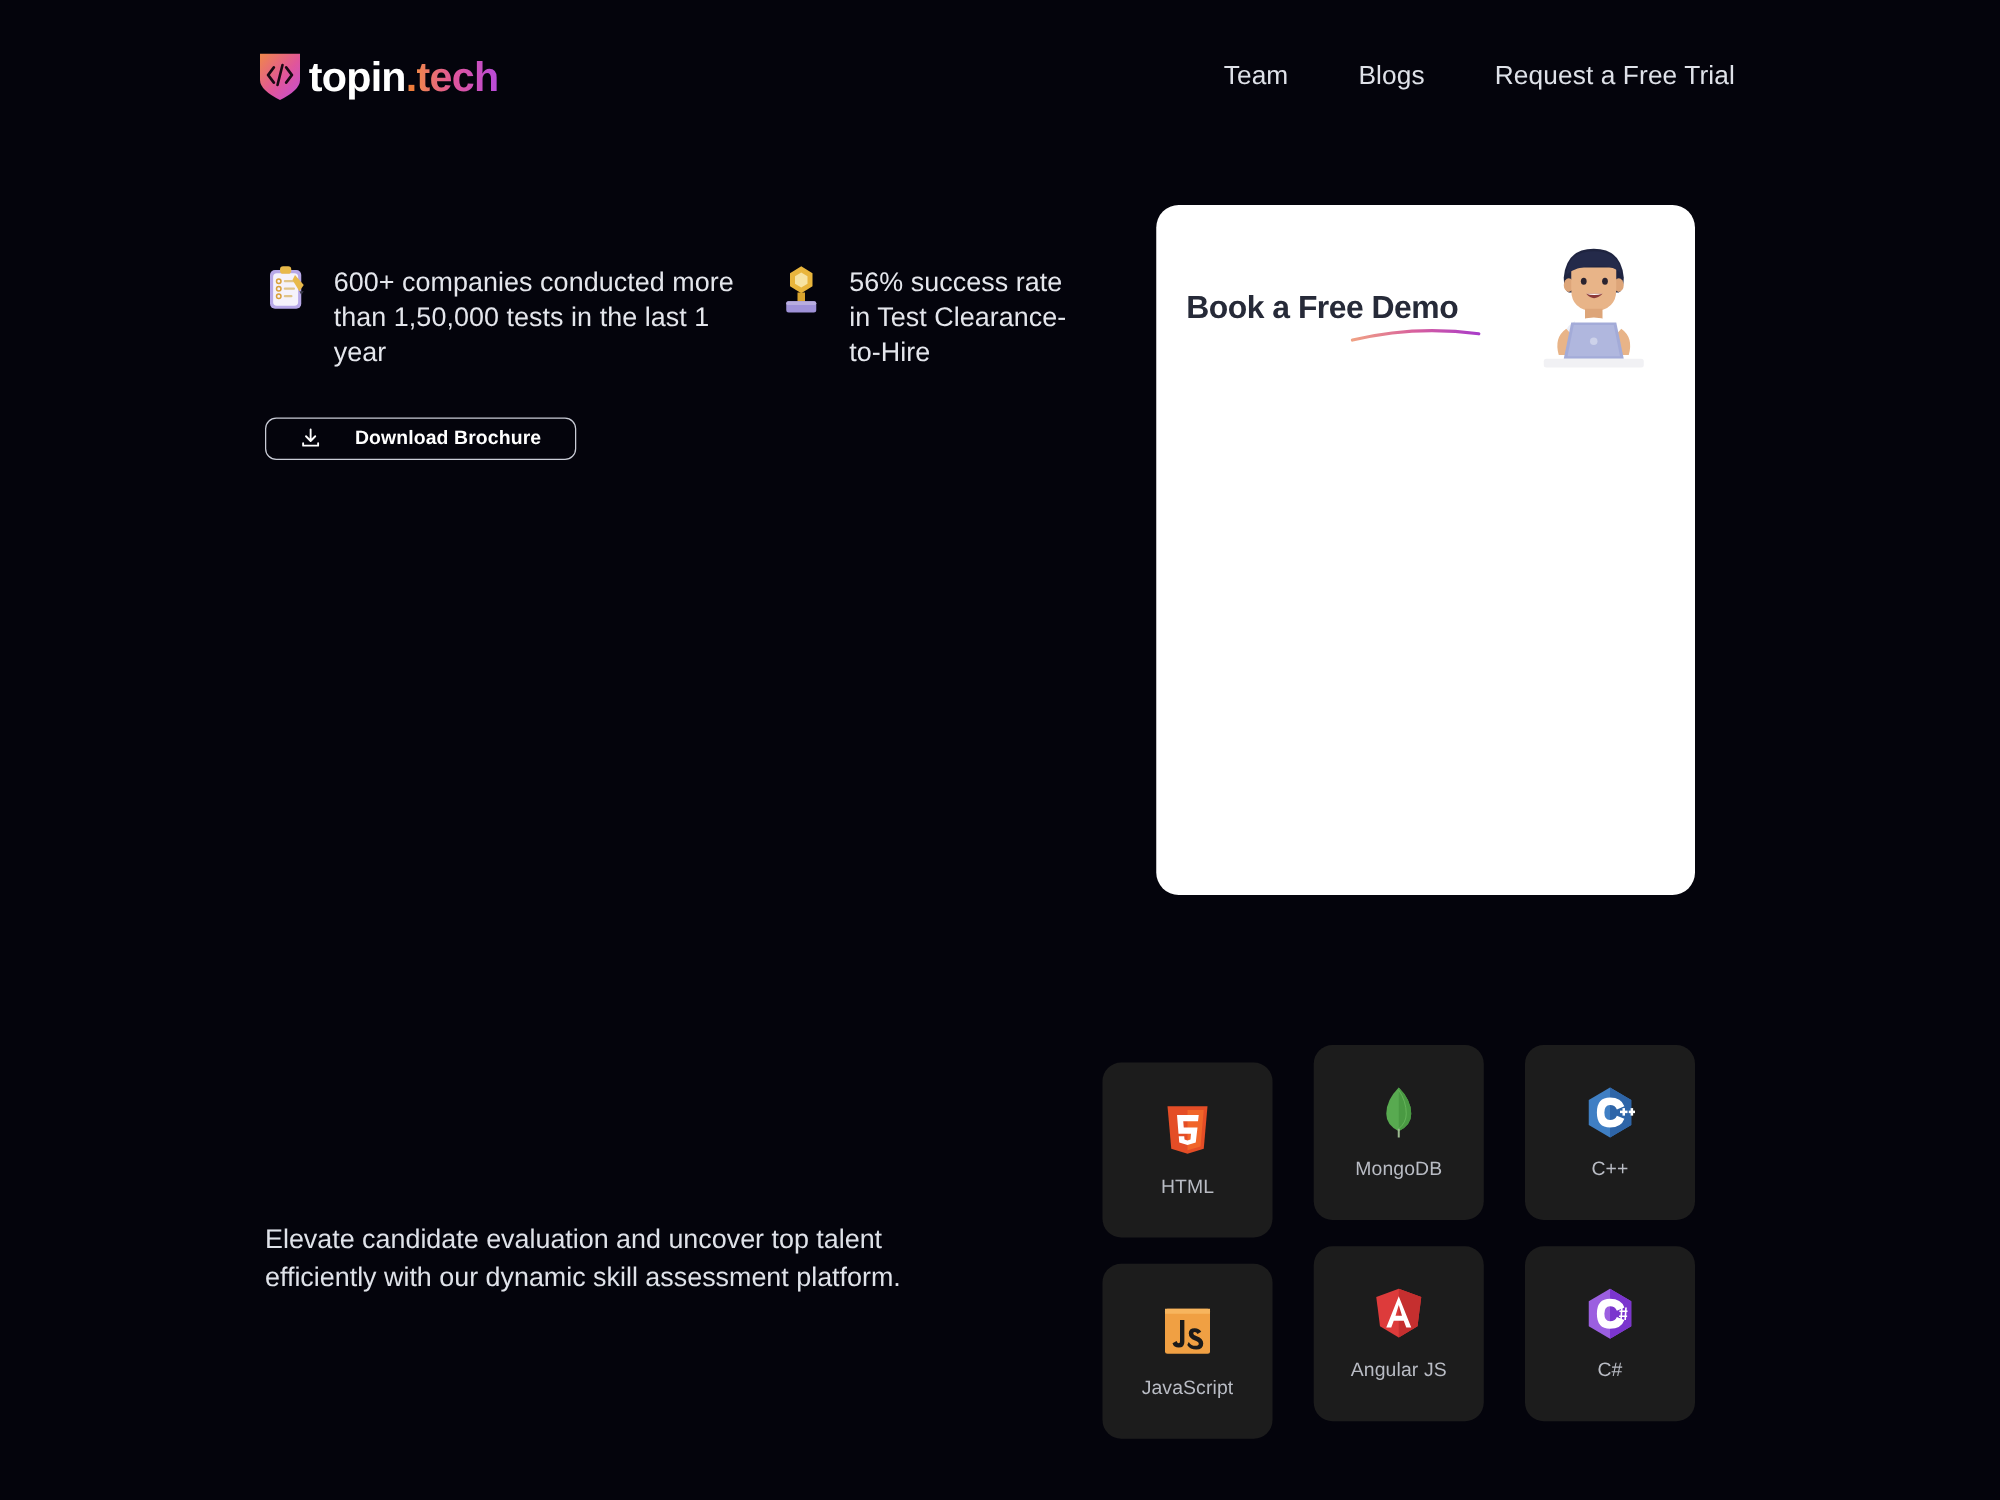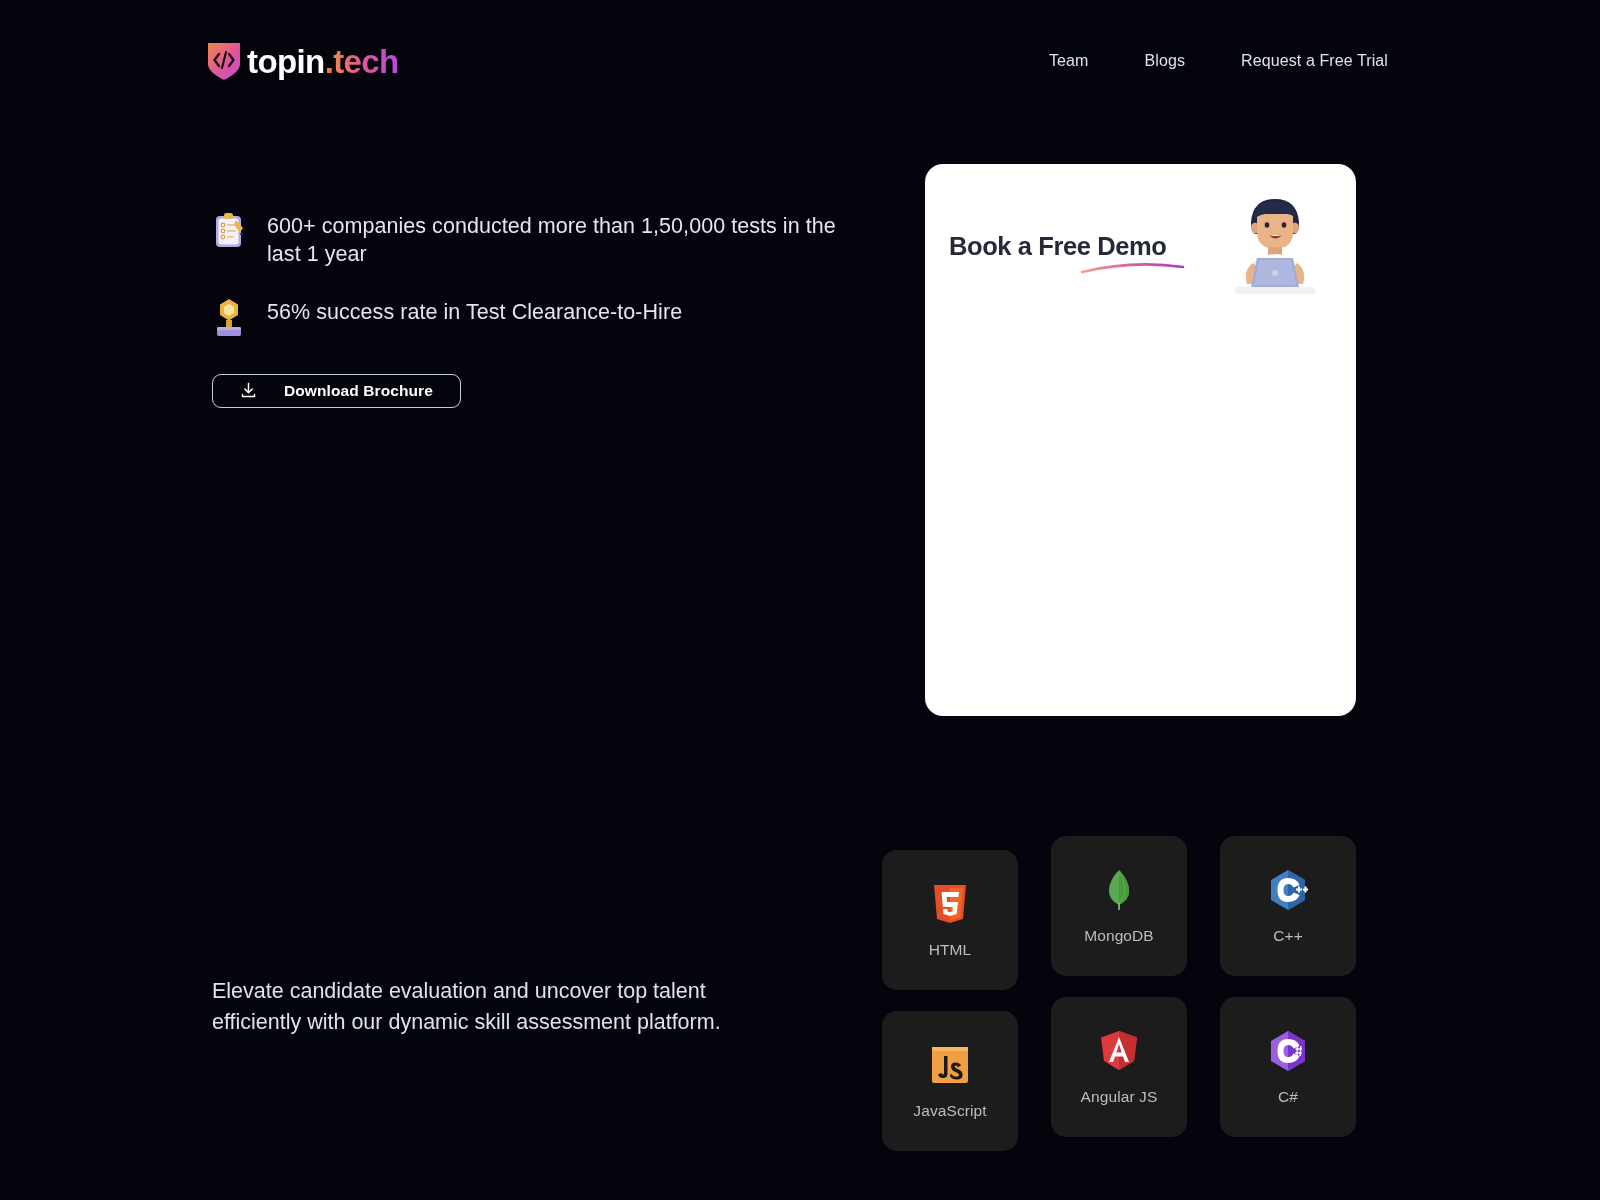--- a/index.html
+++ b/index.html
@@ -21,35 +21,35 @@
   .brand-mark { width: 36px; height: 42px; flex: 0 0 auto; display: block; }
   .brand-text { font-size: 33px; font-weight: 700; letter-spacing: -0.6px; line-height: 1; }
   .brand-text .w1 { color: #ffffff; }
   .brand-text .dot { color: #ef7d3b; }
   .brand-text .w2 {
     background: linear-gradient(90deg, #f0874a 0%, #e0559b 45%, #b84bdc 100%);
     -webkit-background-clip: text; background-clip: text; color: transparent;
   }
   .nav { display: flex; align-items: center; gap: 56px; }
   .nav-link {
-    color: #dfe2e9; font-size: 16px; font-weight: 400; text-decoration: none;
+    color: #dfe2e9; font-size: 21px; font-weight: 400; text-decoration: none;
     letter-spacing: 0.1px; white-space: nowrap;
   }
 
   
   .hero-left { position: absolute; left: 212px; top: 166px; width: 660px; }
   .hero-title {
     font-size: 64px; font-weight: 700; line-height: 1.23; letter-spacing: -1.3px;
     color: #ffffff;
   }
   .grad-text {
     background: linear-gradient(90deg, #ec8f6b 0%, #e36f92 38%, #cf4ec4 72%, #a032d8 100%);
     -webkit-background-clip: text; background-clip: text; color: transparent;
   }
-  .stats { margin-top: 45px; display: flex; flex-direction: column; gap: 28px; }
+  .stats { margin-top: 45px; display: flex; gap: 28px; }
   .stat-row { display: flex; align-items: flex-start; gap: 21px; }
   .stat-icon { width: 34px; height: 40px; flex: 0 0 auto; }
   .stat-text {
     color: #e4e6ec; font-size: 21.5px; line-height: 1.3; font-weight: 400;
     padding-top: 2px; letter-spacing: 0.05px;
   }
   .dl-btn {
     margin-top: 37px; display: inline-flex; align-items: center; gap: 27px;
     border: 1px solid #c9ccd6; border-radius: 9px; background: transparent;
     padding: 0 27px; height: 34px; cursor: pointer;

